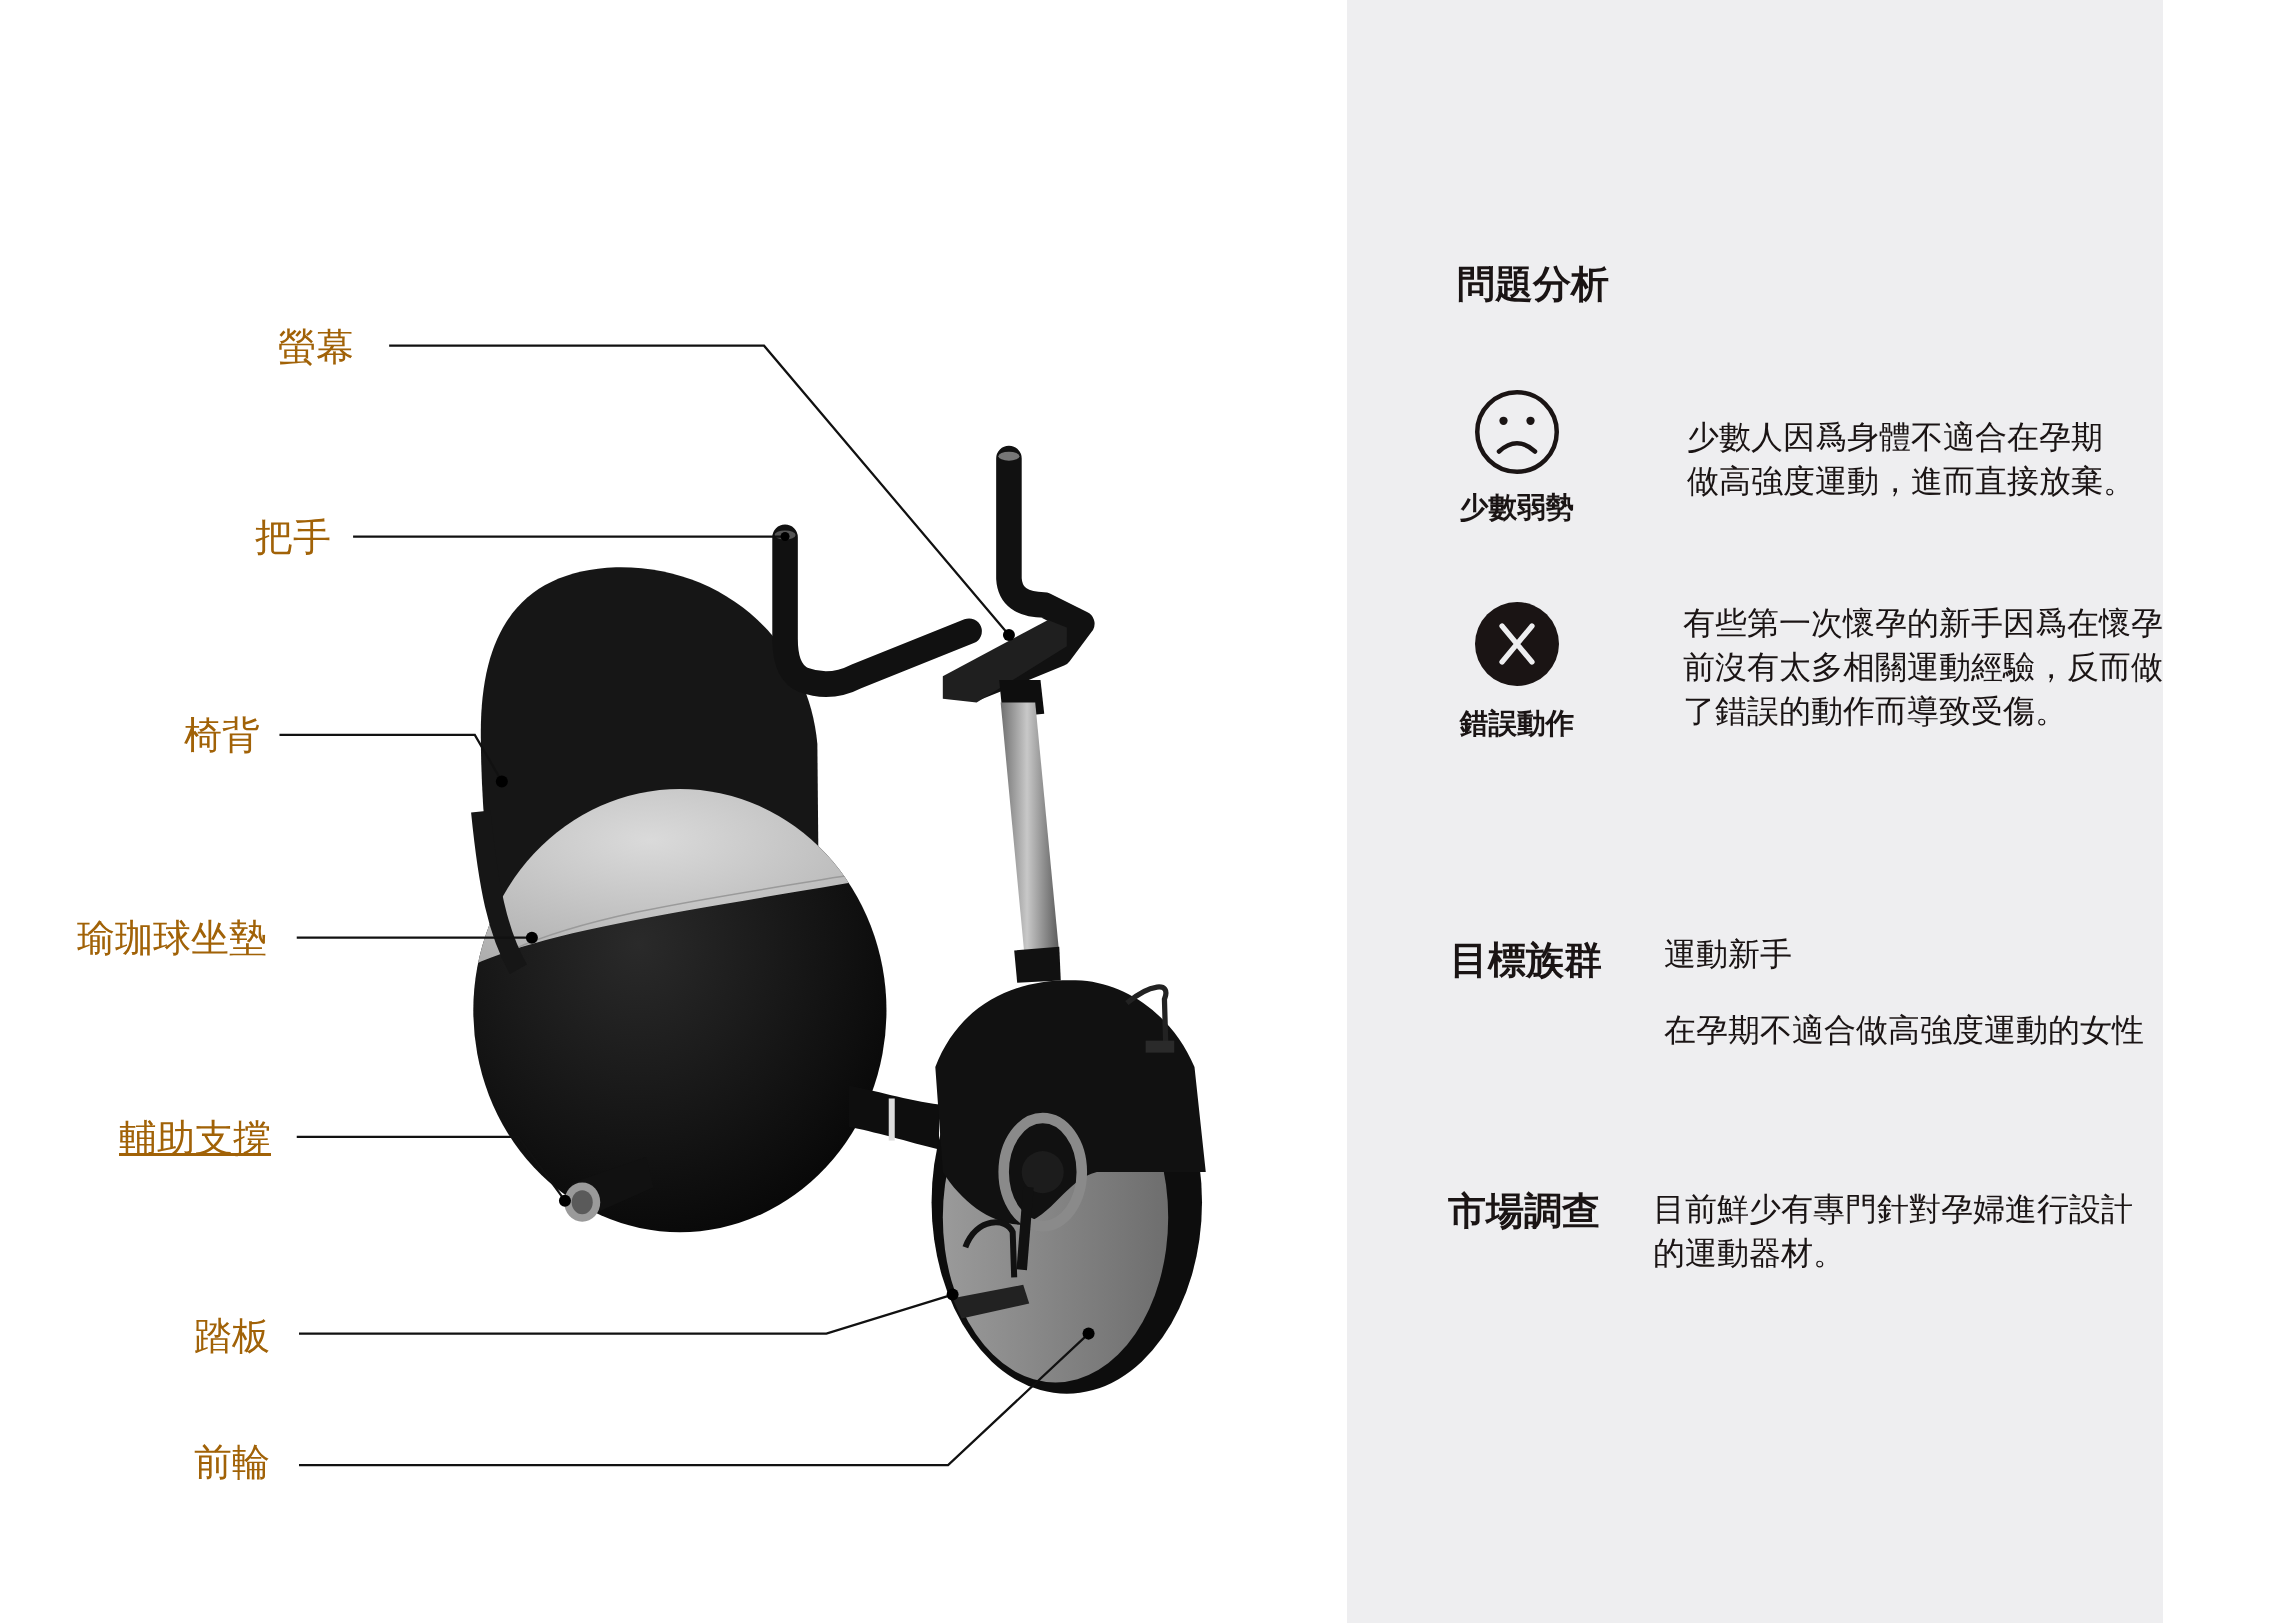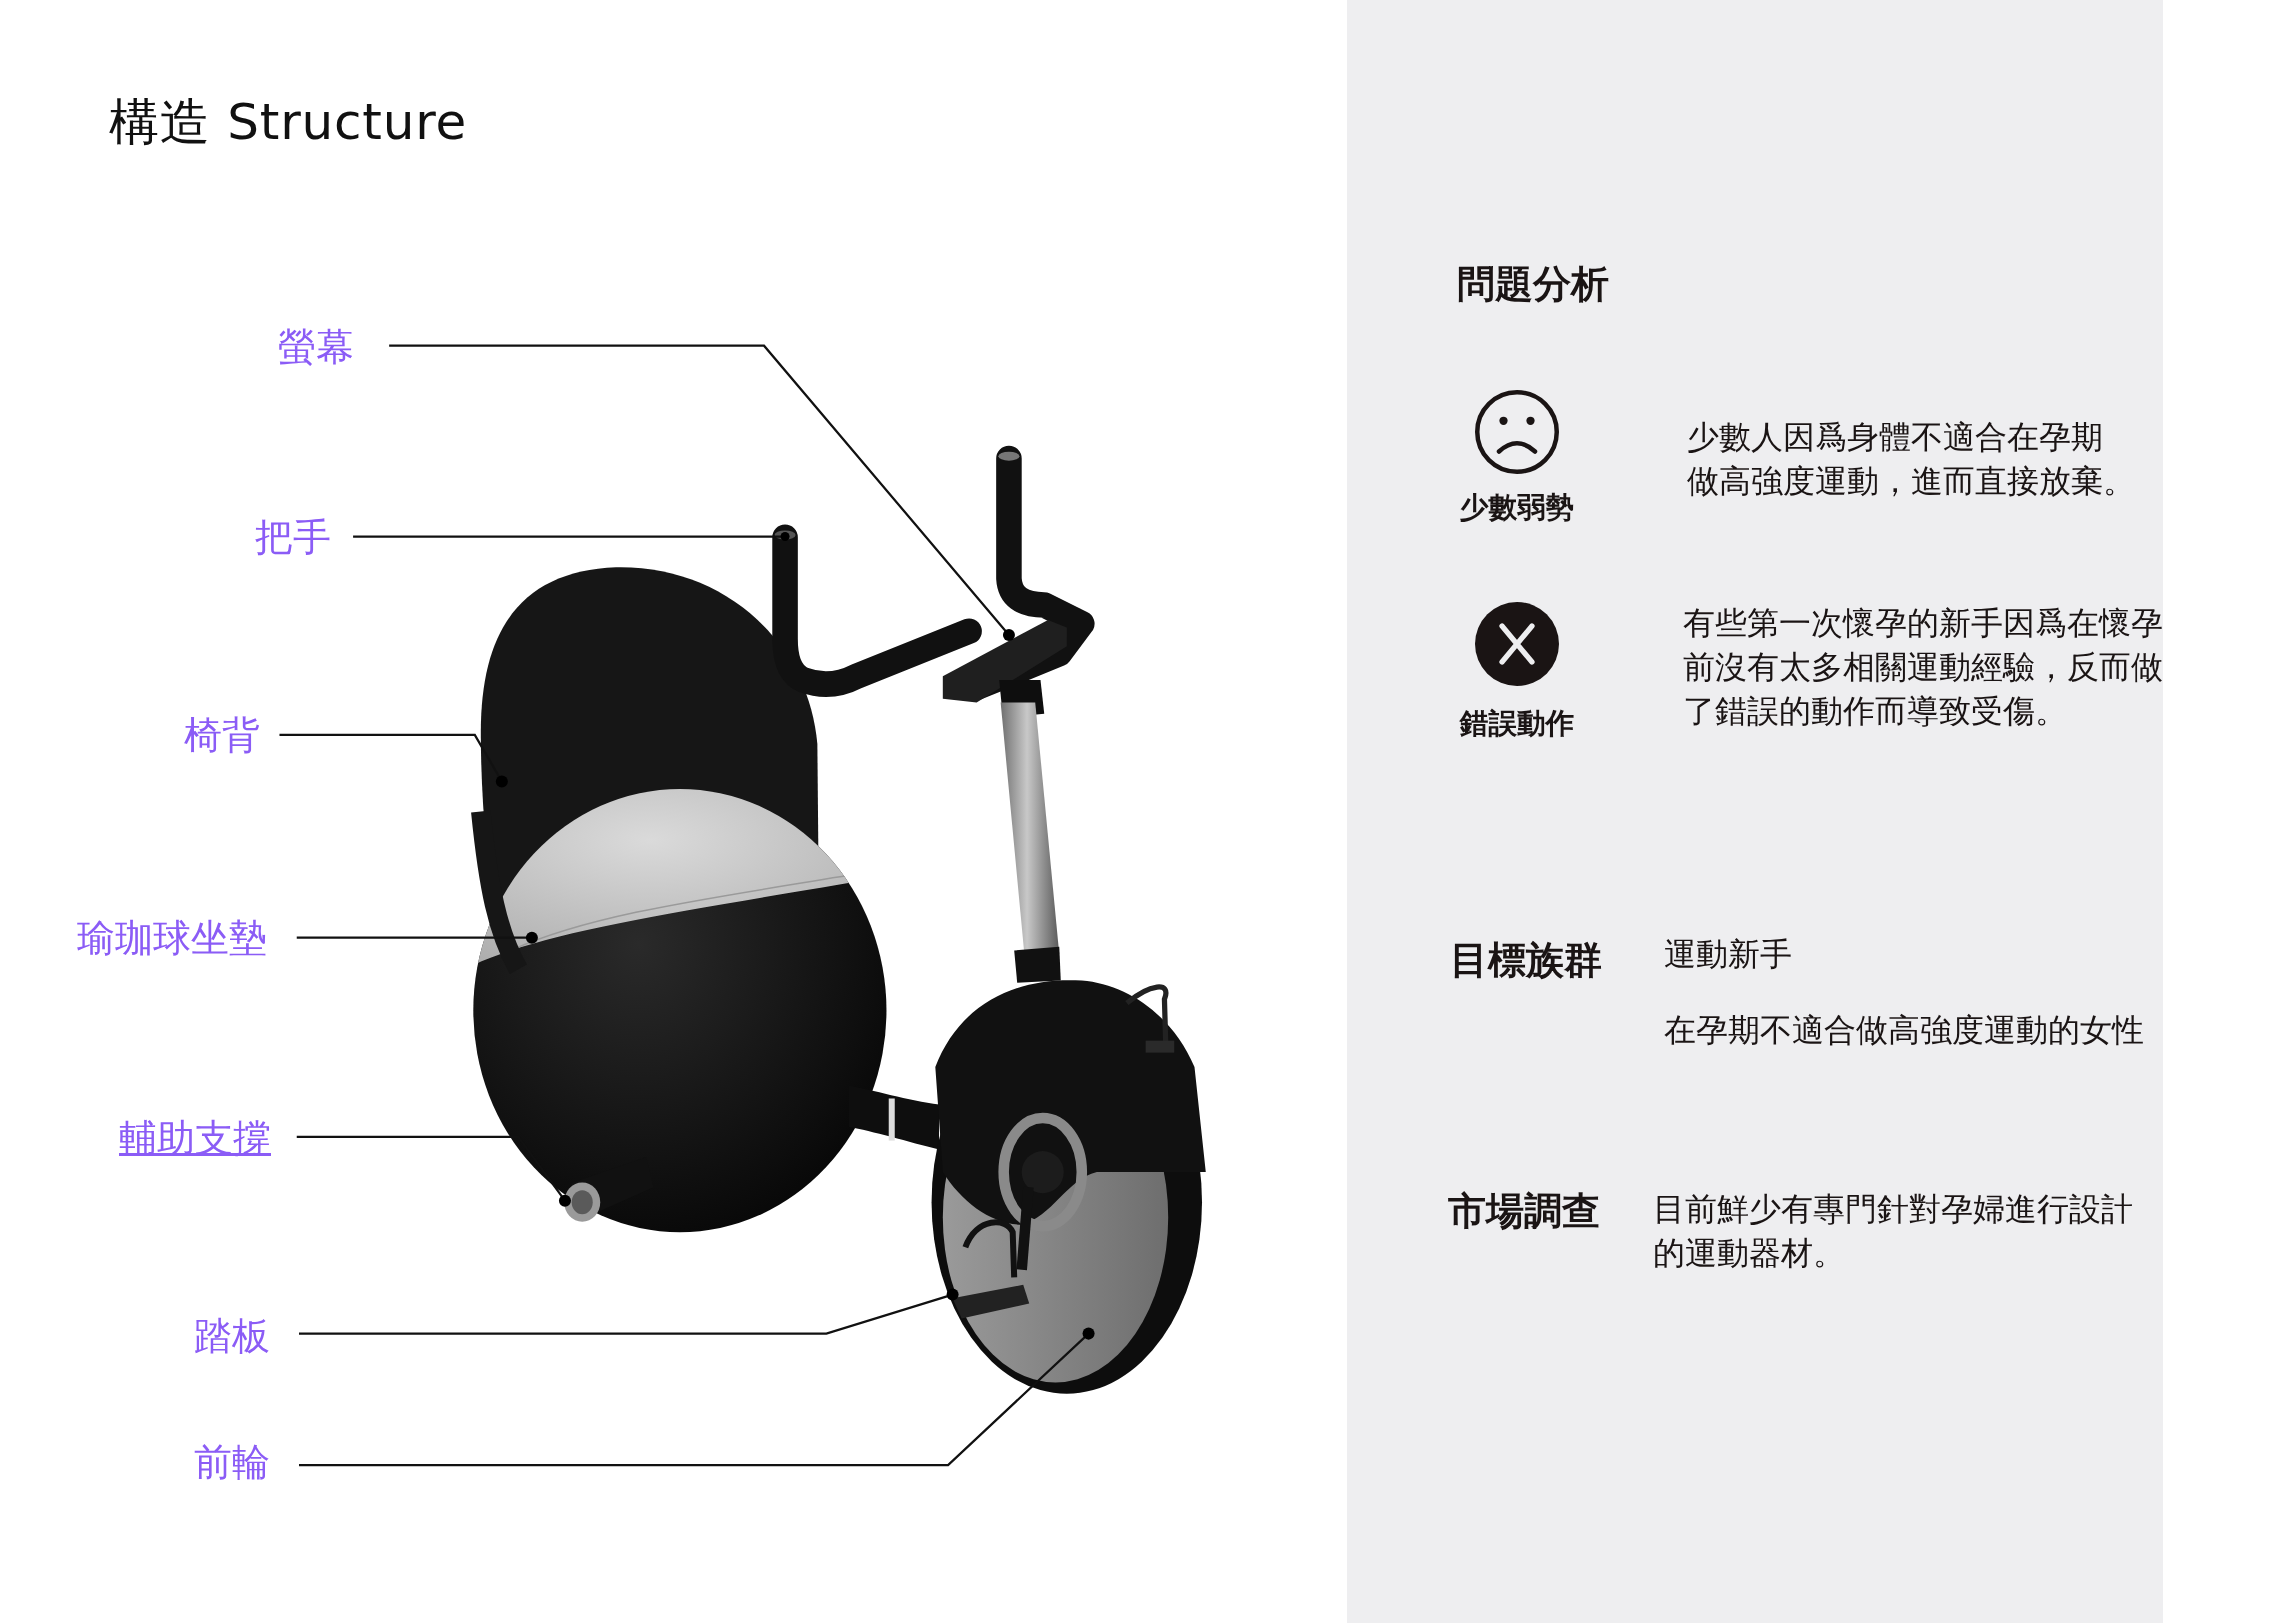--- a/index.html
+++ b/index.html
@@ -1,32 +1,31 @@
 <!DOCTYPE html>
 <html style="font-size:12px"><head>
 <meta charset="utf-8">
 <style>
   html, body { margin:0; padding:0; }
   body { width:2295px; height:1623px; position:relative; overflow:hidden; background:#ffffff;
          font-family:"DejaVu Sans", "Liberation Sans", sans-serif; color:#1a1414; }
   .left { position:absolute; left:0; top:0; width:1347px; height:1623px; background:#ffffff; }
   .right { position:absolute; left:1347px; top:0; width:816px; height:1623px; background:#eeeef0; }
   .title { position:absolute; left:109px; top:89px; font-size:50px; font-weight:400; color:#111; letter-spacing:0.8px; white-space:nowrap; }
-  .callout-label { position:absolute; font-size:38px; color:#8b5cf6; white-space:nowrap; }
+  .callout-label { position:absolute; font-size:38px; color:#a16207; white-space:nowrap; }
   svg.diagram { position:absolute; left:0; top:0; }
   .section-head { position:absolute; font-size:38px; font-weight:700; color:#1a1414; white-space:nowrap; }
   .icon-label { position:absolute; font-size:28.6px; font-weight:700; color:#1a1414; white-space:nowrap; text-align:center; width:150px; }
   .body-text { position:absolute; font-size:32px; line-height:44px; color:#1a1414; white-space:pre-line; }
   .icon { position:absolute; }
 </style>
 </head>
 <body>
 
 <div class="left">
-  <div class="title">構造 Structure</div>
 
   <svg class="diagram" width="1347" height="1623" viewBox="0 0 1793 2160">
     <defs>
       <radialGradient id="ballBlack" cx="0.4" cy="0.35" r="0.75">
         <stop offset="0" stop-color="#2a2a2a"></stop>
         <stop offset="1" stop-color="#050505"></stop>
       </radialGradient>
       <radialGradient id="ballGray" cx="0.45" cy="0.3" r="0.8">
         <stop offset="0" stop-color="#dadada"></stop>
         <stop offset="1" stop-color="#a9a9a9"></stop>

